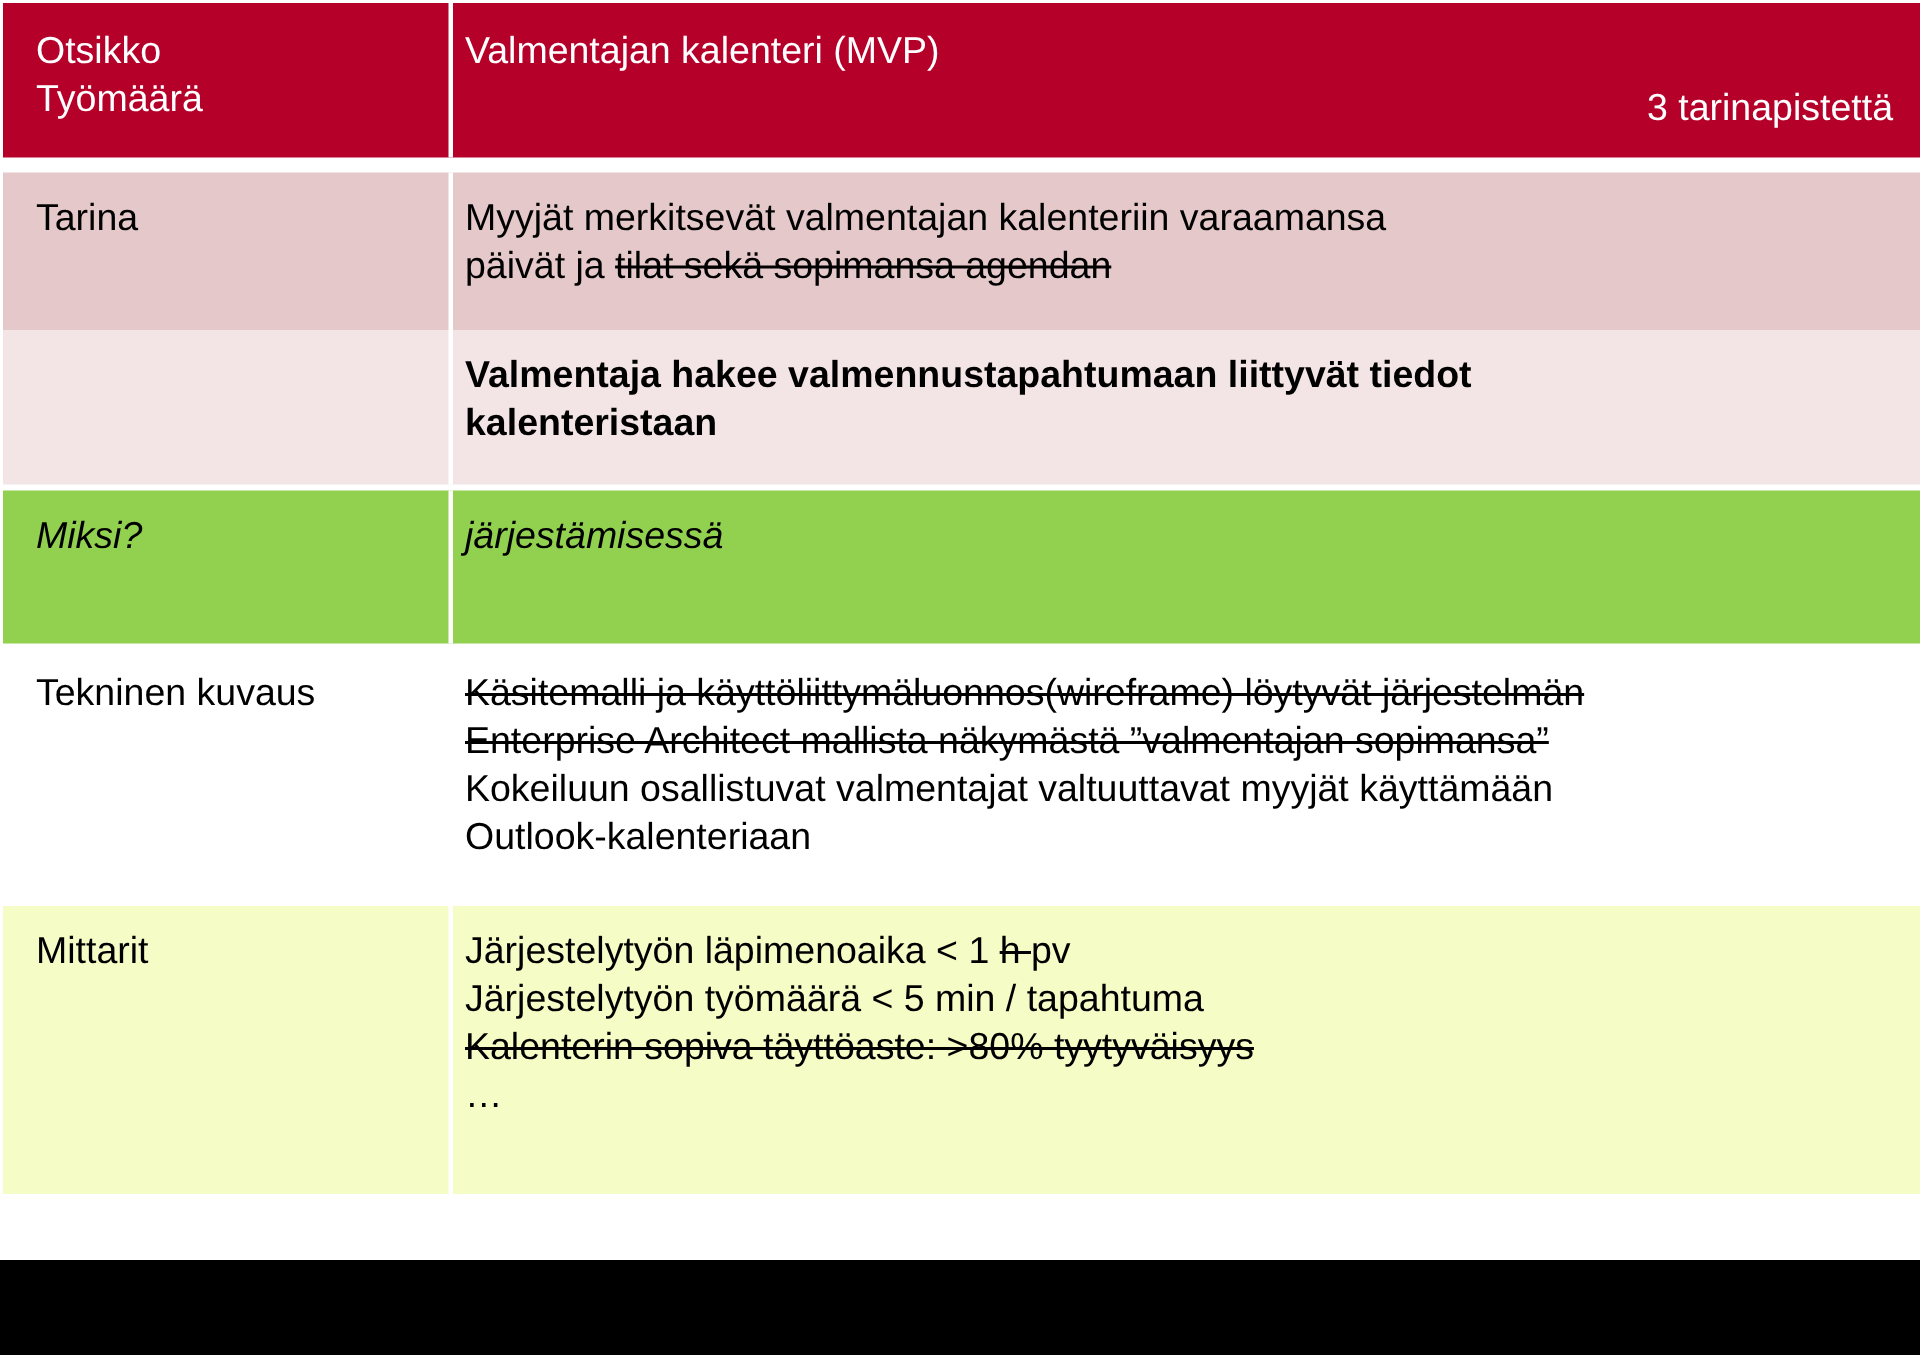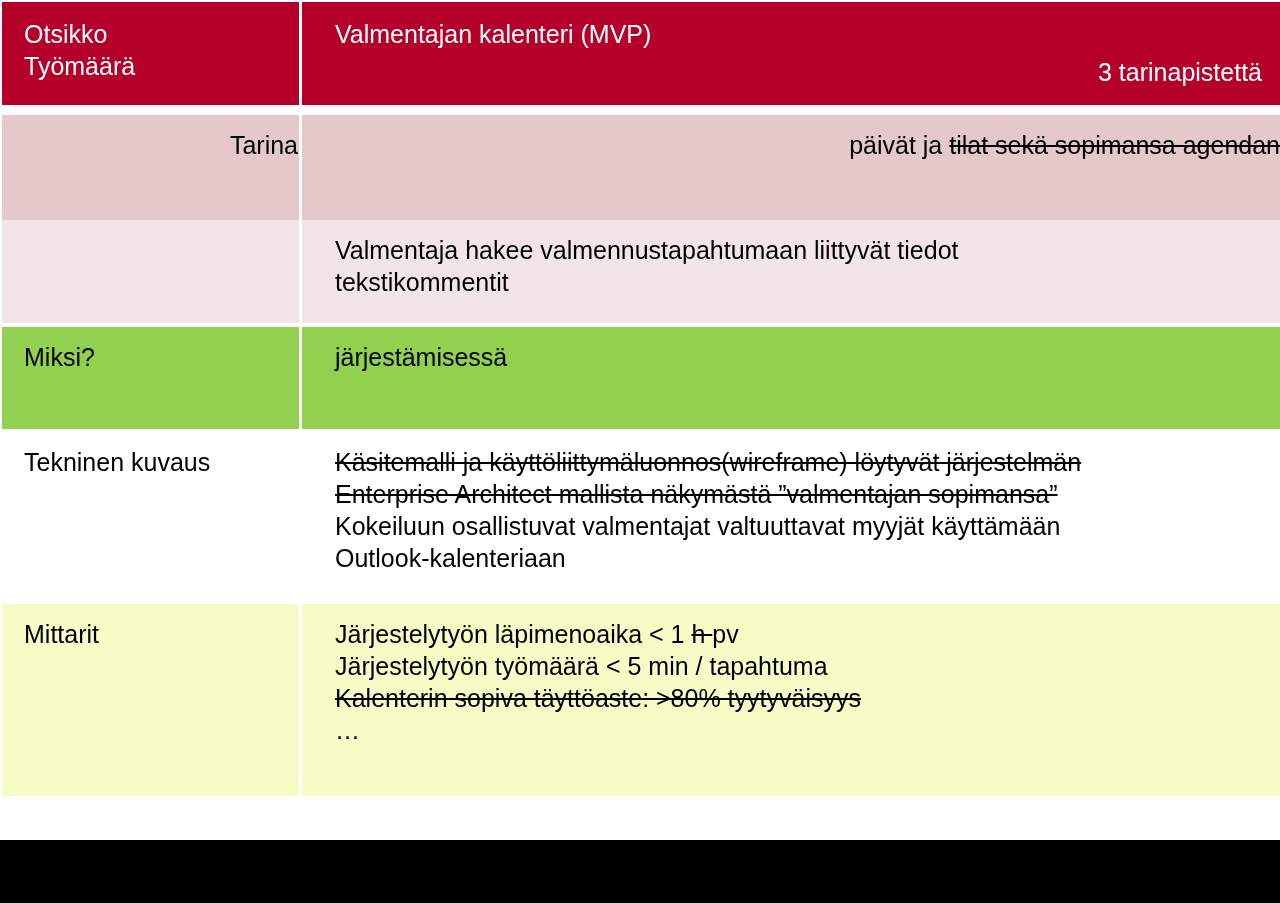--- a/index.html
+++ b/index.html
@@ -1,28 +1,28 @@
 <!DOCTYPE html>
 <html><head>
 <meta charset="utf-8">
 <style>
   html, body { margin:0; padding:0; }
   body { width:1280px; height:903px; background:#000; position:relative; overflow:hidden;
          font-family:"Liberation Sans", sans-serif; color:#000; }
   .slide { position:absolute; left:0; top:0; width:1280px; height:840px; background:#ffffff; }
   .row { position:absolute; left:2px; width:1278px; display:flex; }
   .cell-l { width:296px; box-sizing:border-box; padding-left:22px; padding-top:14px; font-size:25px; line-height:32px; }
-  .cell-r { position:absolute; left:300px; right:0; top:0; bottom:0; box-sizing:border-box; padding-left:33px; padding-top:14px; font-size:25px; line-height:32px; }
+  .cell-r { position:absolute; left:300px; right:0; top:0; bottom:0; box-sizing:border-box; padding-left:8px; padding-top:14px; font-size:25px; line-height:32px; }
   .divider { position:absolute; left:297px; top:0; bottom:0; width:3px; background:#fff; }
   .hdr { top:2px; height:103px; background:#b5002a; color:#fff; }
   .hdr .cell-l, .hdr .cell-r { color:#fff; padding-top:16px; font-size:25px; }
   .hdr-points { position:absolute; right:18px; top:54px; font-size:25px; color:#fff; }
-  .r1 { top:115px; height:128px; background:#e5c8ca;text-align:right; }
-  .r2 { top:220px; height:103px; background:#f3e5e6; }
-  .r3 { top:327px; height:102px; background:#92d050; }
+  .r1 { top:115px; height:128px; background:#e5c8ca; }
+  .r2 { top:220px; height:103px; background:#f3e5e6;font-weight:bold; }
+  .r3 { top:327px; height:102px; background:#92d050;font-style:italic; }
   .r4 { top:432px; height:166px; background:#fff; }
   .r5 { top:604px; height:192px; background:#f6fcc6; }
   .strike { text-decoration:line-through; text-decoration-thickness:2px; }
   .line { display:block; white-space:nowrap; }
 </style>
 </head>
 <body>
 
 <div class="slide">
 
@@ -35,32 +35,33 @@
     <div class="cell-r">
       <span class="line">Valmentajan kalenteri (MVP)</span>
       <span class="hdr-points">3 tarinapistettä</span>
     </div>
   </div>
 
   <div class="row r1">
     <div class="cell-l">Tarina</div>
     <div class="divider"></div>
     <div class="cell-r">
+      <span class="line">Myyjät merkitsevät valmentajan kalenteriin varaamansa</span>
       <span class="line">
         <span>päivät ja </span><span class="strike">tilat sekä sopimansa agendan</span>
       </span>
     </div>
   </div>
 
   <div class="row r2">
     <div class="cell-l"></div>
     <div class="divider"></div>
     <div class="cell-r">
       <span class="line">Valmentaja hakee valmennustapahtumaan liittyvät tiedot</span>
-      <span class="line">tekstikommentit</span>
+      <span class="line">kalenteristaan</span>
     </div>
   </div>
 
   <div class="row r3">
     <div class="cell-l">Miksi?</div>
     <div class="divider"></div>
     <div class="cell-r">
       <span class="line">järjestämisessä</span>
     </div>
   </div>

